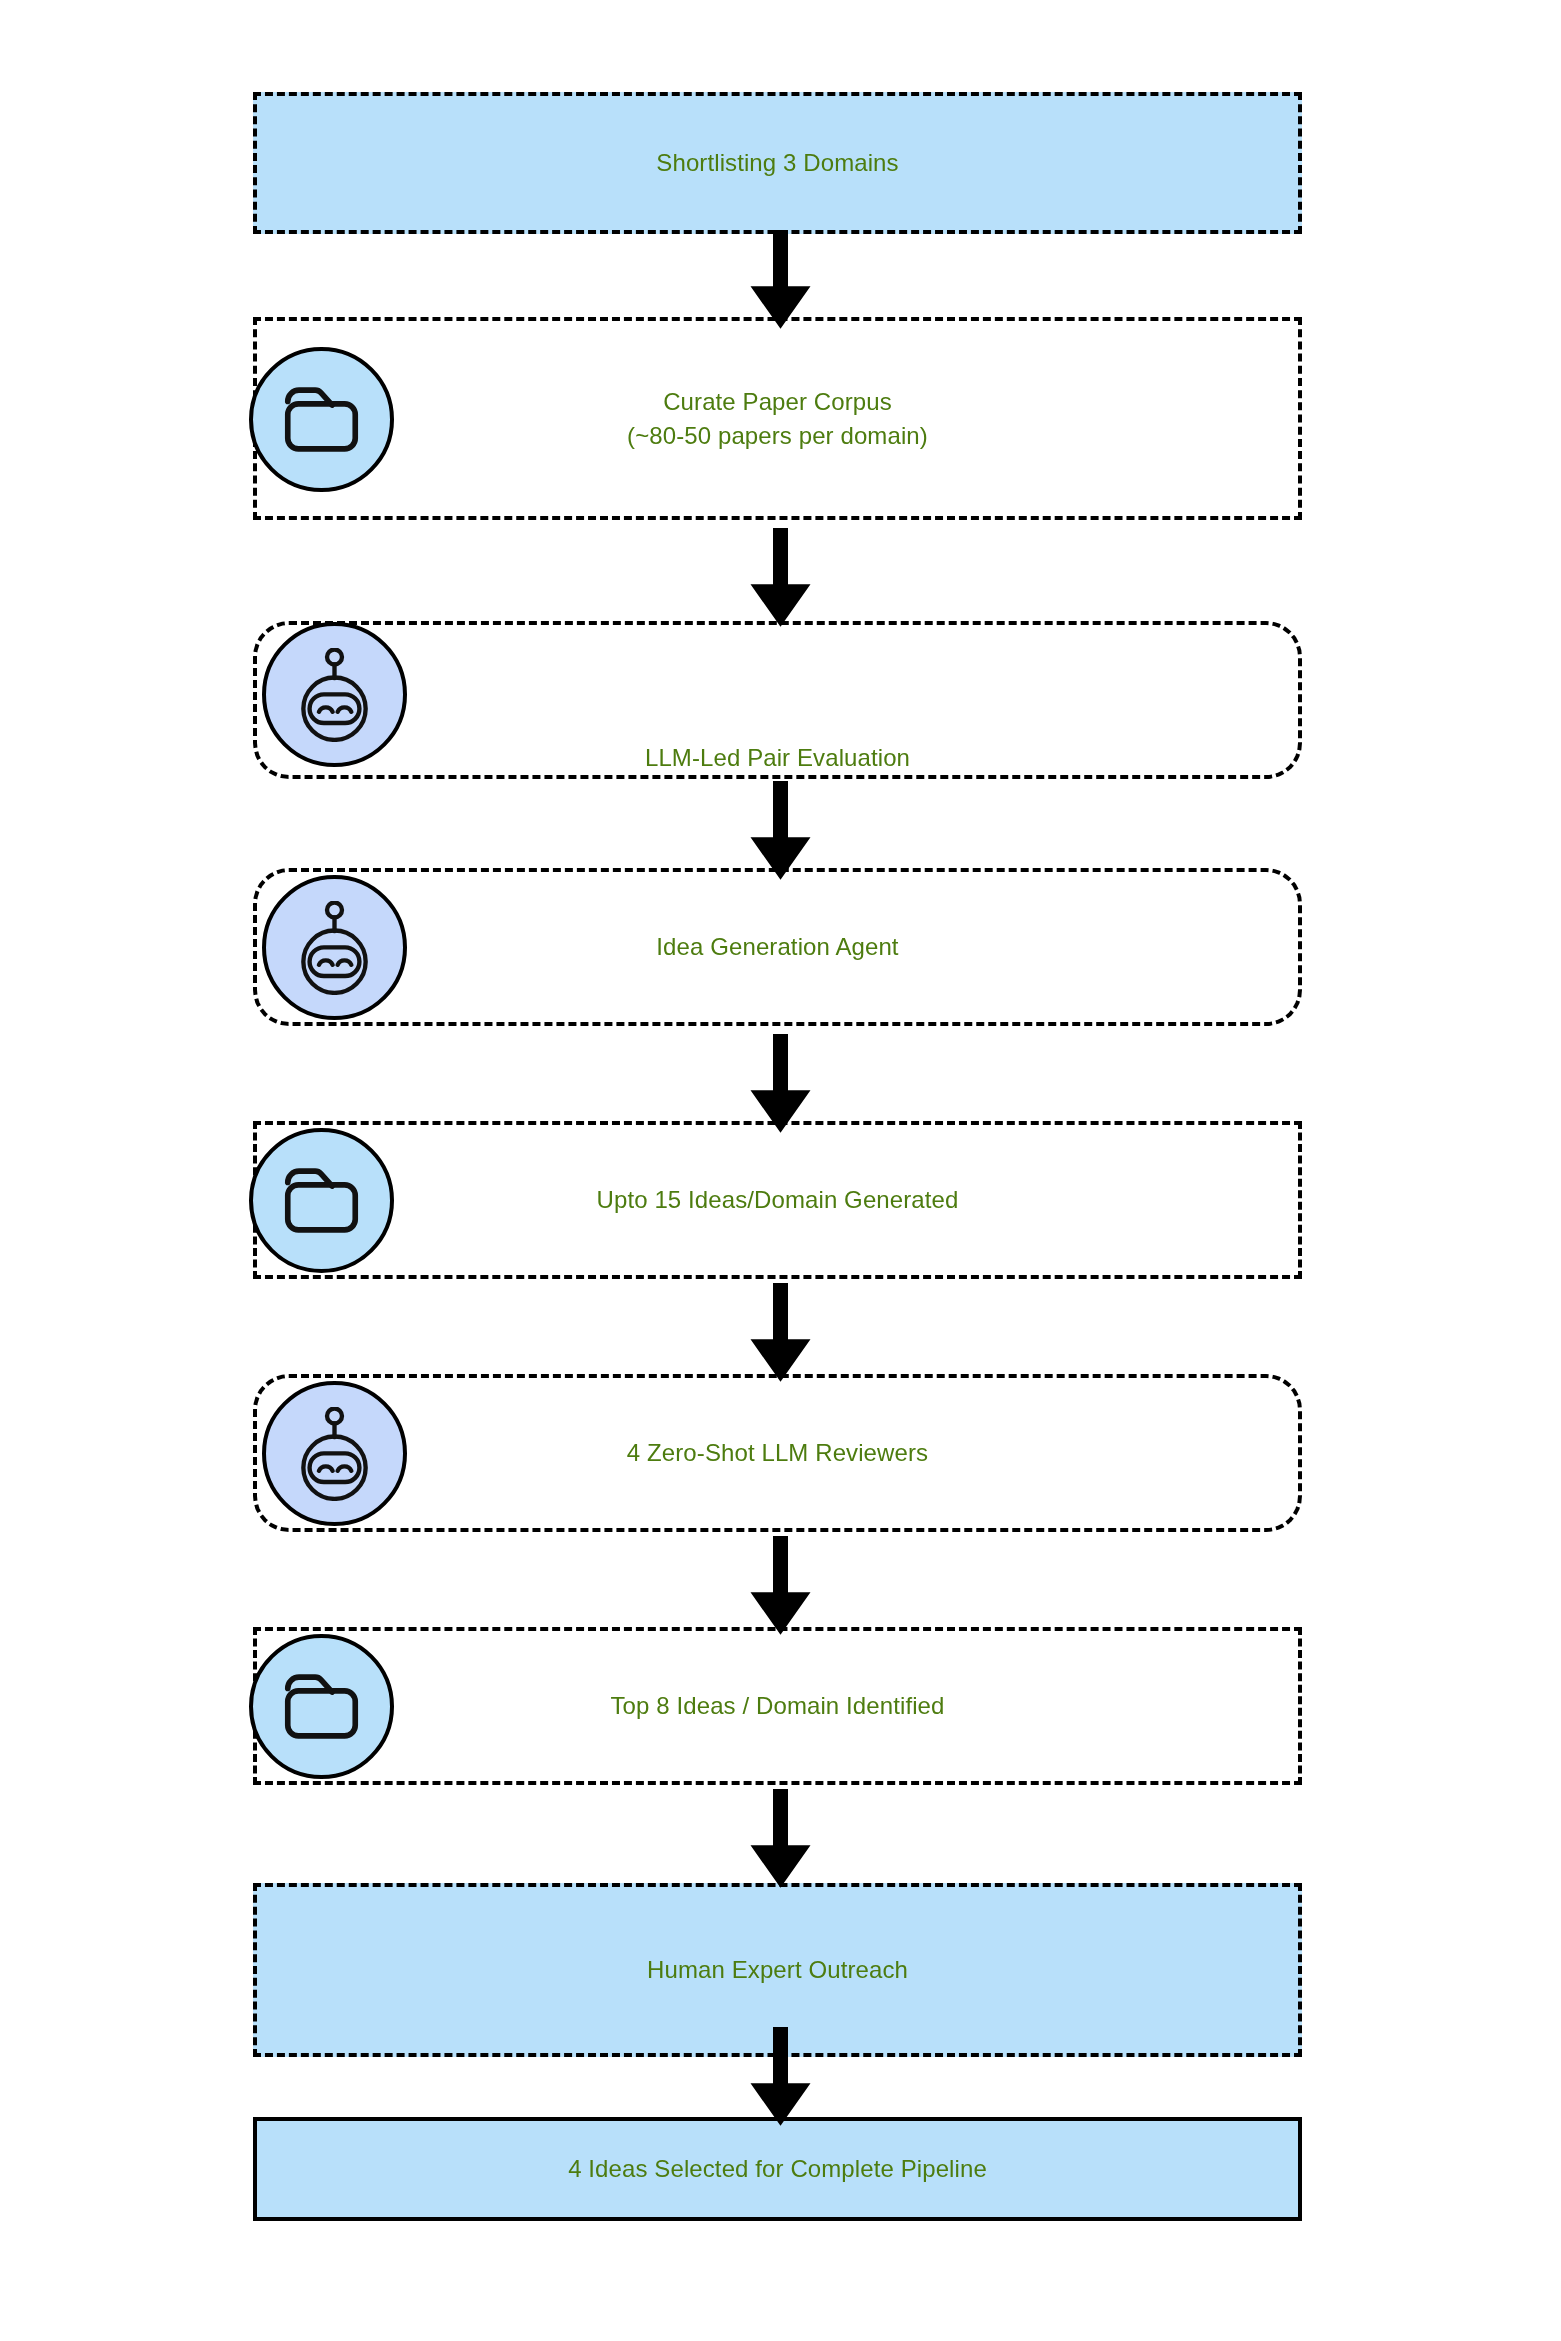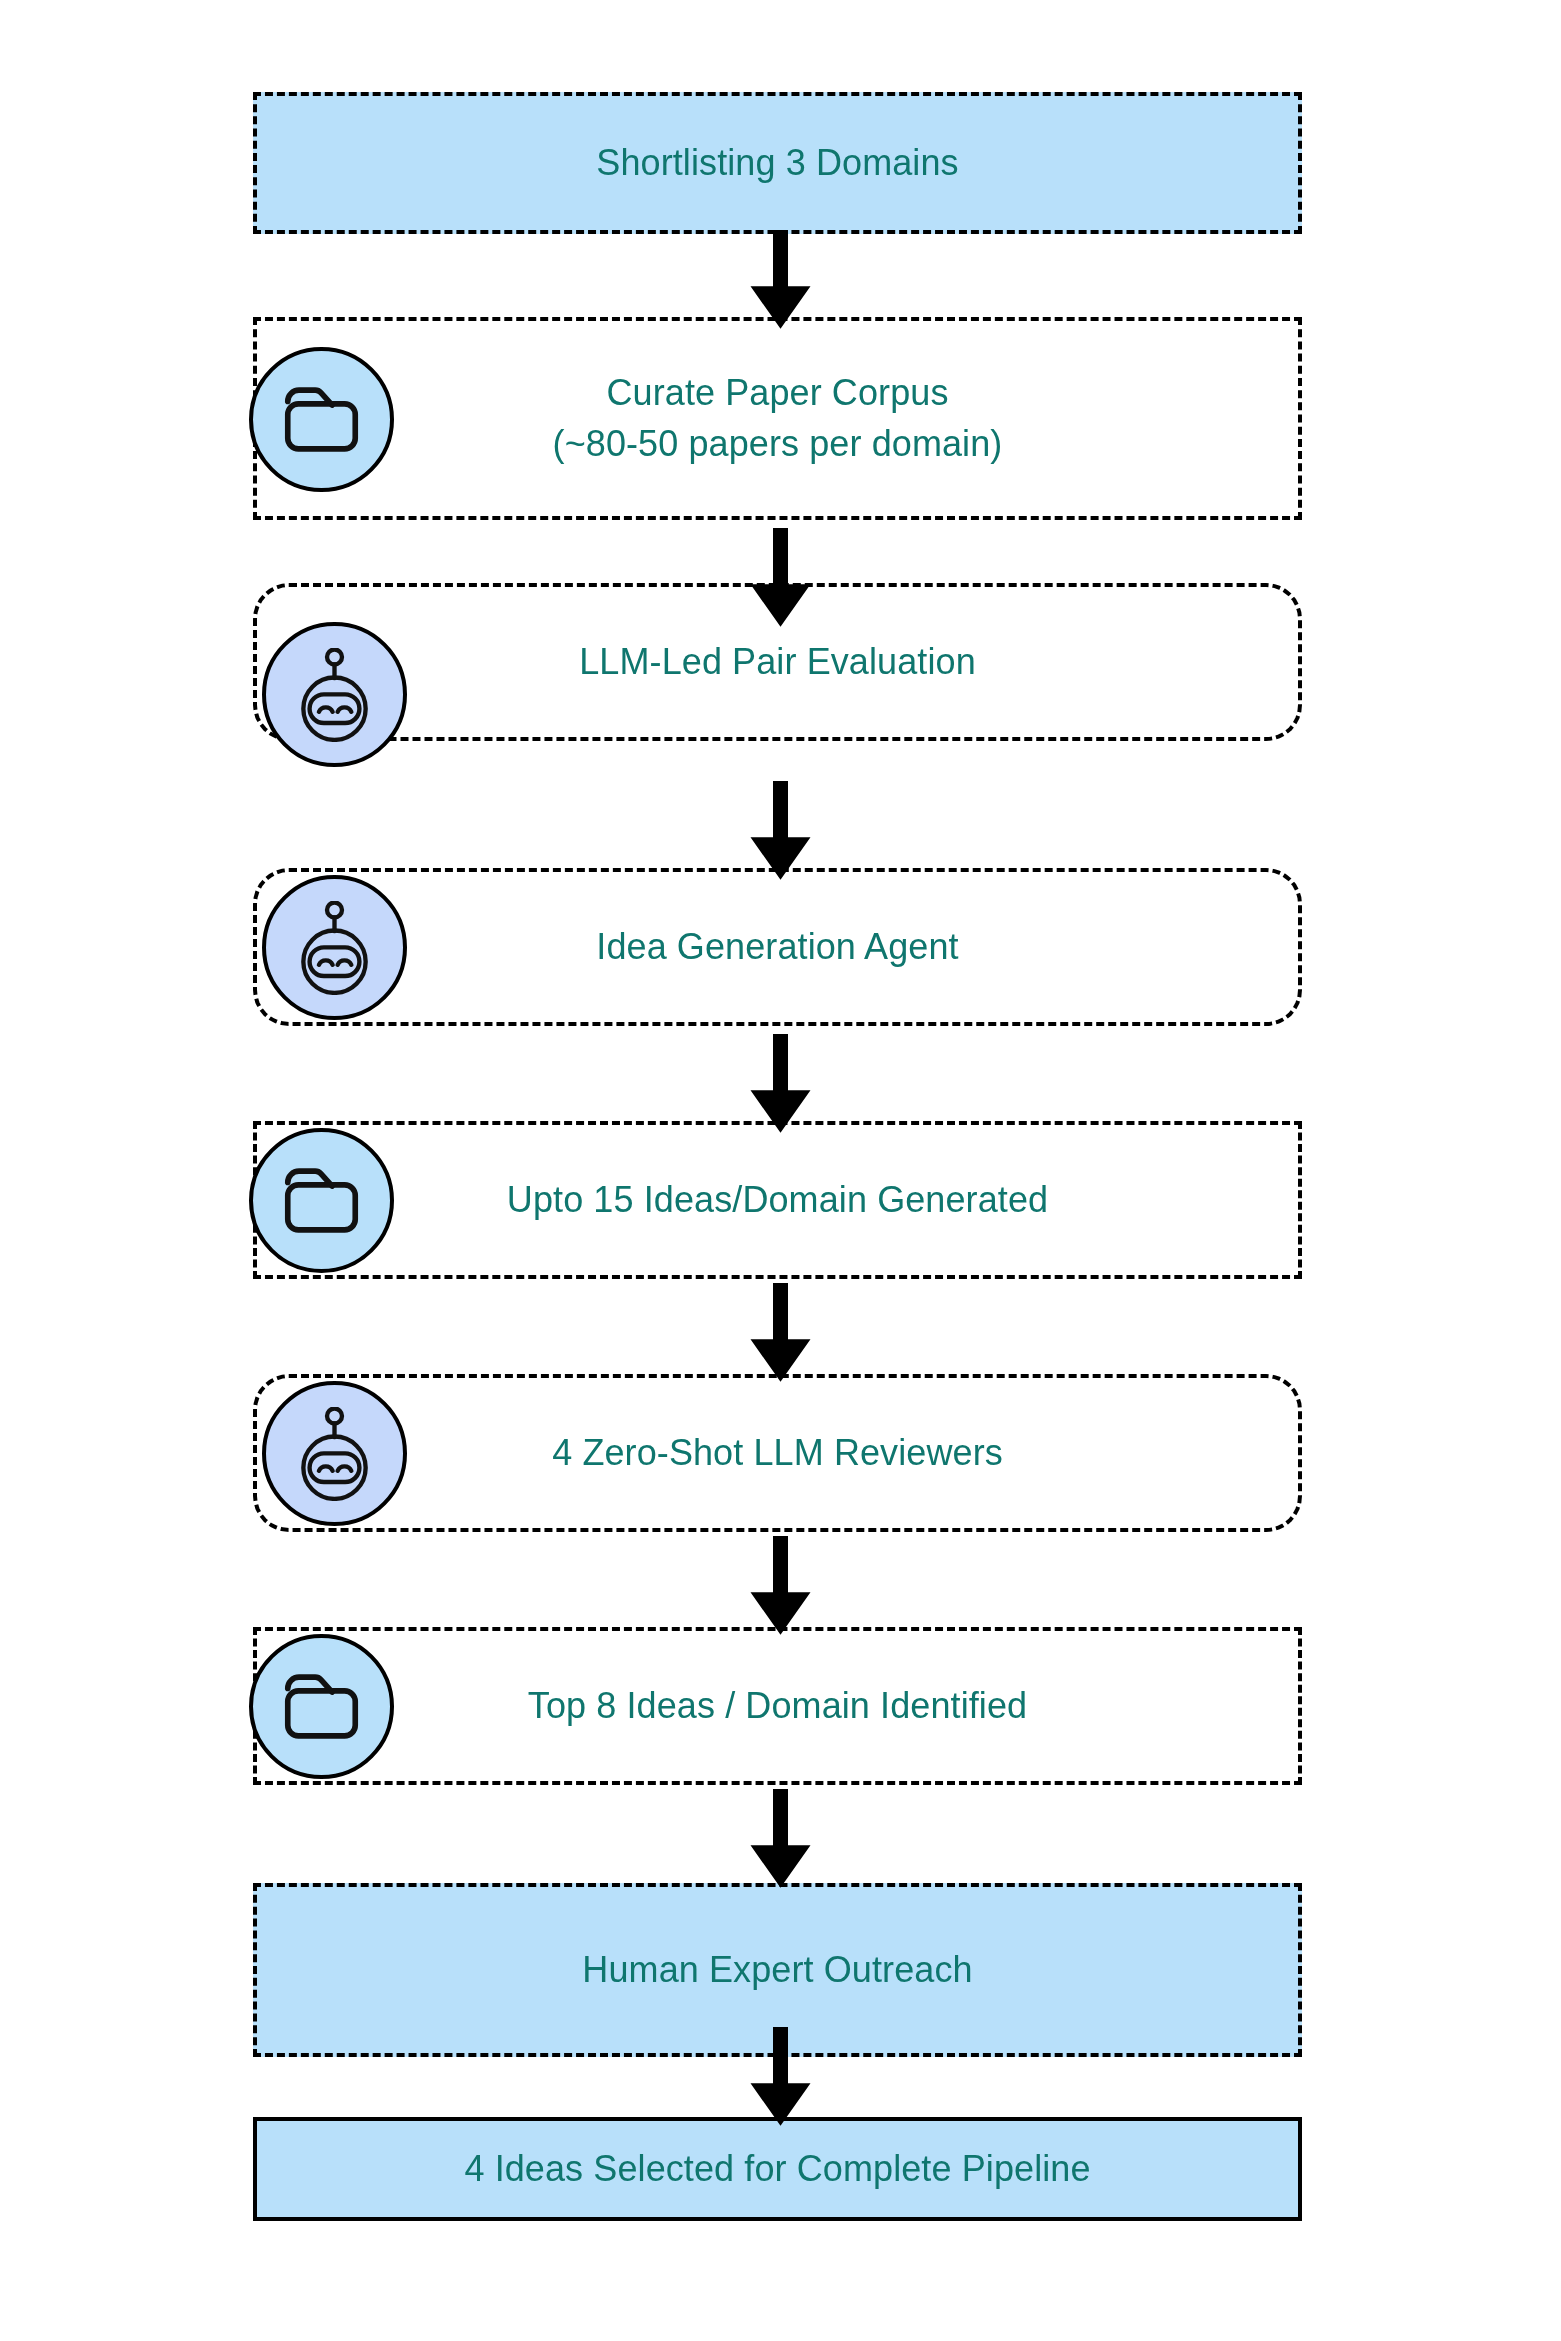--- a/index.html
+++ b/index.html
@@ -50,23 +50,23 @@
   }
   .node-box.rounded {
     border-radius: 36px;
   }
   .node-box.square {
     border-radius: 0;
   }
 
   .node-label {
     font-family: "Liberation Sans", sans-serif;
-    font-size: 36px;
+    font-size: 24px;
     font-weight: 400;
-    color: #0f766e;
+    color: #4d7c0f;
     line-height: 1.42;
     letter-spacing: 0.1px;
     white-space: pre-line;
     padding: 0 25px;
   }
   .node-label.two-line {
     line-height: 1.40;
   }
 
   
@@ -167,21 +167,21 @@
       <span>
         <svg width="75" height="69" viewBox="0 0 120 110">
           <path d="M6,26 a18,18 0 0 1 18,-18 h26 a12,12 0 0 1 9,4 l18,20" fill="none" stroke="#111111" stroke-width="9" stroke-linecap="round" stroke-linejoin="round"></path>
           <rect x="6" y="30" width="108" height="72" rx="17" ry="17" fill="none" stroke="#111111" stroke-width="9"></rect>
         </svg>
       </span>
     </div>
   </div>
 
   <div class="node-row" style="top:0;">
-    <div class="node-box dashed rounded" style="left:253px; top:583px; width:1049px; height:158px;">
+    <div class="node-box dashed rounded" style="left:253px; top:621px; width:1049px; height:158px;align-items:flex-end;">
       <span class="node-label">LLM-Led Pair Evaluation</span>
     </div>
     <div class="icon-badge robot-badge" style="left:262px; top:622px;">
       <span>
         <svg width="81" height="94" viewBox="0 0 130 150">
           <circle cx="65" cy="14" r="12" fill="none" stroke="#111111" stroke-width="7"></circle>
           <line x1="65" y1="26" x2="65" y2="48" stroke="#111111" stroke-width="7" stroke-linecap="round"></line>
           <circle cx="65" cy="97" r="50" fill="none" stroke="#111111" stroke-width="7"></circle>
           <rect x="25" y="74" width="80" height="46" rx="23" ry="23" fill="none" stroke="#111111" stroke-width="7"></rect>
           <path d="M40,102 a12,12 0 0 1 22,0" fill="none" stroke="#111111" stroke-width="7" stroke-linecap="round"></path>

